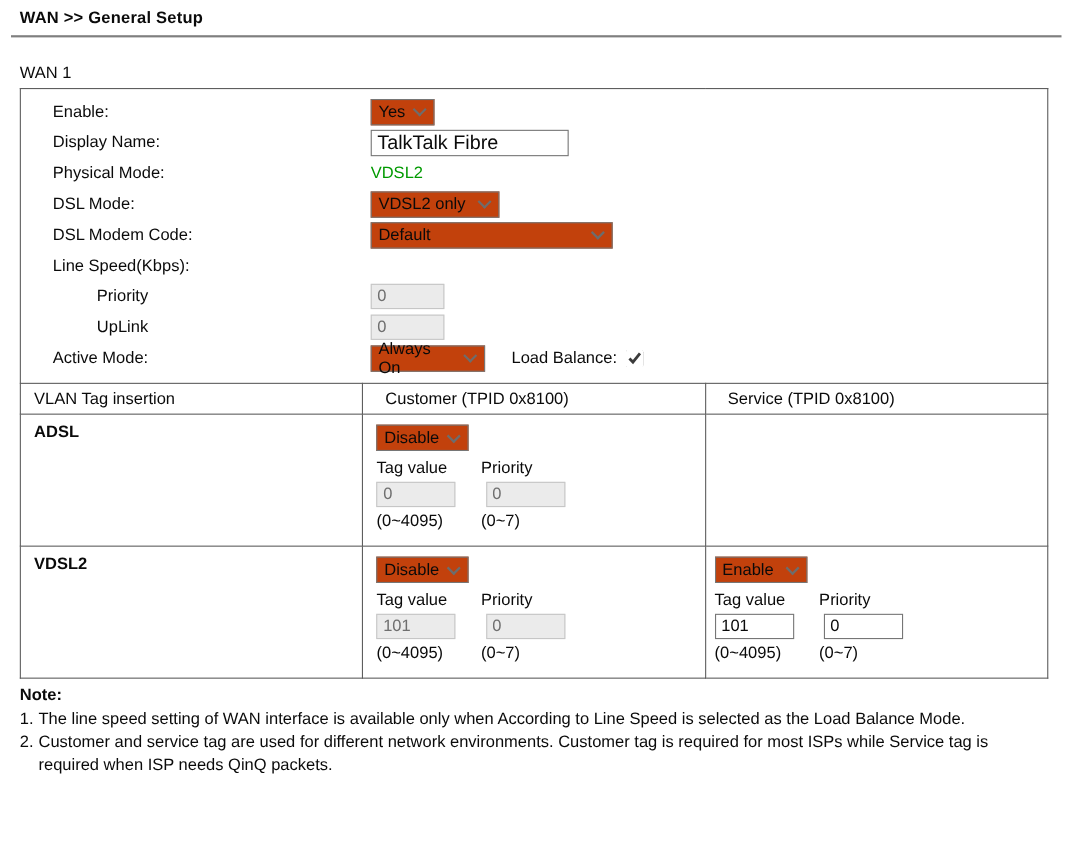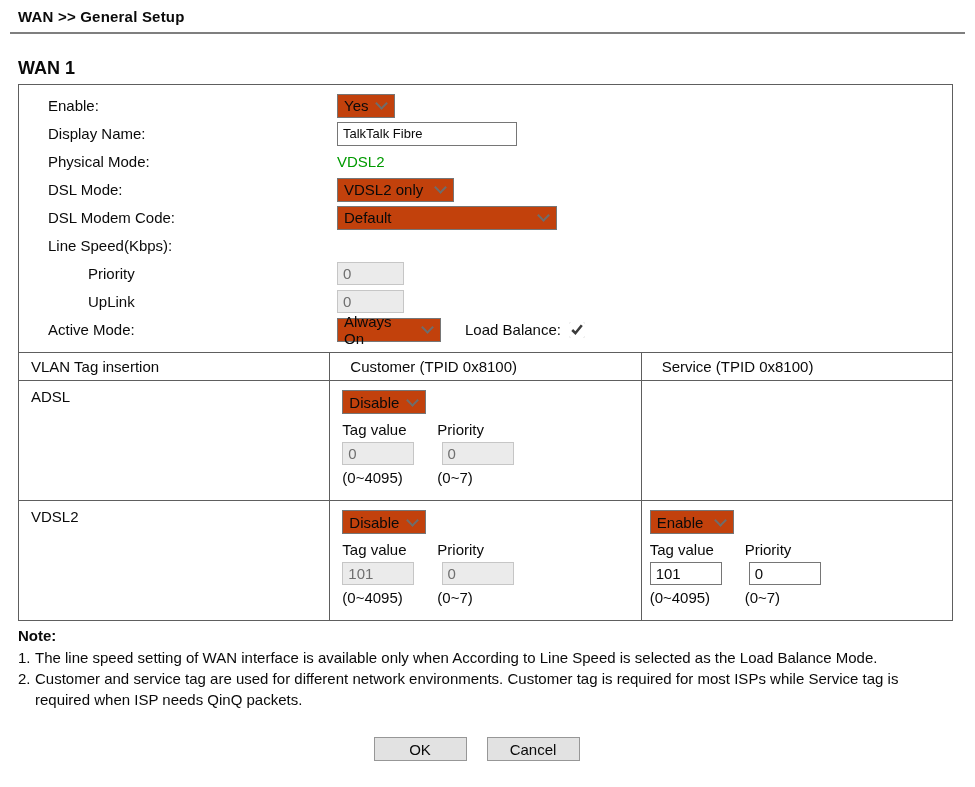--- a/index.html
+++ b/index.html
@@ -4,54 +4,54 @@
 <style>
   html,body{margin:0;padding:0;background:#fff;}
   body{
     width:975px;height:787px;
     font-family:"Liberation Sans","DejaVu Sans",sans-serif;
     font-size:15px;color:#0a0a0a;overflow:hidden;
   }
   .page{padding:8px 0 0 0;}
   .breadcrumb{font-weight:bold;font-size:15px;padding-left:18px;letter-spacing:.2px;}
   .toprule{border:0;border-top:2px solid #7f7f7f;margin:7px 10px 0 10px;}
-  .section-title{font-weight:bold;font-size:18px;margin:24px 0 5px 18px;}
+  .section-title{font-weight:normal;font-size:15px;margin:24px 0 5px 18px;}
 
   table.main-table{border-collapse:collapse;margin-left:18px;width:935px;table-layout:fixed;}
   table.main-table td{border:1px solid #5e5e5e;vertical-align:top;padding:0;}
   td.form-cell{padding:6px 0 8px 0 !important;}
   .colw1{width:304px;} .colw2{width:323px;} .colw3{width:308px;}
 
   .frow{display:flex;align-items:center;min-height:27px;margin:1px 0;}
   .flabel{width:318px;box-sizing:border-box;padding-left:29px;flex-shrink:0;}
   .flabel.sub{padding-left:69px;}
   .fctl{display:flex;align-items:center;}
 
   .sel{display:inline-flex;align-items:center;justify-content:space-between;
     box-sizing:border-box;height:24px;border:1px solid #767676;background:#c2410c;
     padding:0 7px 0 6px;cursor:default;}
   .chev{width:7px;height:7px;border-right:2px solid #6d6d6d;border-bottom:2px solid #6d6d6d;
     transform:rotate(45deg);margin:-4px 1px 0 8px;flex-shrink:0;}
 
   input.txt{box-sizing:border-box;height:24px;border:1px solid #767676;background:#fff;
-    font-family:inherit;font-size:13px;color:#0a0a0a;padding:0 5px;}
+    font-family:inherit;font-size:18px;color:#0a0a0a;padding:0 5px;}
   input.num{box-sizing:border-box;width:72px;height:23px;border:1px solid #767676;background:#fff;
     font-family:inherit;font-size:15px;color:#0a0a0a;padding:0 5px;}
   input.dis{background:#ebebeb;border:1px solid #c6c6c6;color:#6f6f6f;}
 
   .green{color:var(--green,#009a00);}
 
   .lb-label{margin-left:24px;}
   input.chk{width:16px;height:16px;margin:0 0 0 8px;accent-color:#fff;}
 
   .vlan-head td{height:27px;vertical-align:middle !important;}
   .vlan-head .c1{padding-left:12px !important;}
   .vlan-head .c2,.vlan-head .c3{padding-left:20px !important;}
 
-  .rowname{font-weight:normal;padding:7px 0 0 12px !important;}
+  .rowname{font-weight:bold;padding:7px 0 0 12px !important;}
   td.vcell{padding:9px 0 10px 12px !important;}
   td.vcell-svc{padding:9px 0 10px 8px !important;}
   .vblock > div{margin-bottom:4px;}
   .vlabels{margin-top:7px;}
   .vinputs{margin:2px 0 4px 0;}
   .vinputs input{margin-right:23px;}
   .tagcol{display:inline-block;width:95px;}
 
   .note{margin:6px 0 0 18px;width:916px;}
   .note-title{font-weight:bold;margin-bottom:3px;}
@@ -237,18 +237,14 @@
     <div class="note-item">
       <span class="note-num">1.</span>
       <span class="note-text">The line speed setting of WAN interface is available only when According to Line Speed is selected as the Load Balance Mode.</span>
     </div>
     <div class="note-item">
       <span class="note-num">2.</span>
       <span class="note-text">Customer and service tag are used for different network environments. Customer tag is required for most ISPs while Service tag is required when ISP needs QinQ packets.</span>
     </div>
   </div>
 
-  <div class="btnrow">
-    <button class="btn">OK</button>
-    <button class="btn">Cancel</button>
-  </div>
 
 </div>
 
 </body></html>

